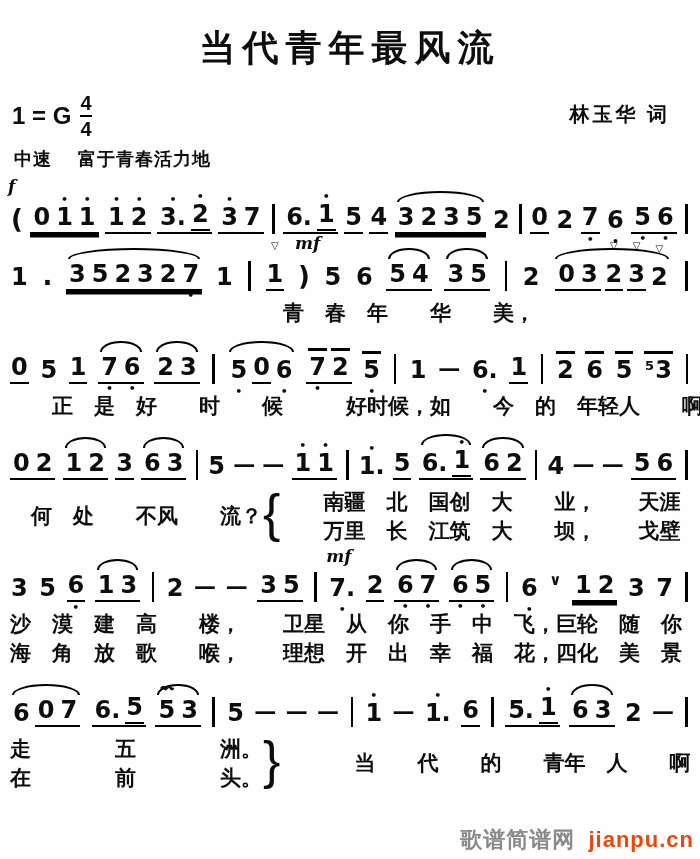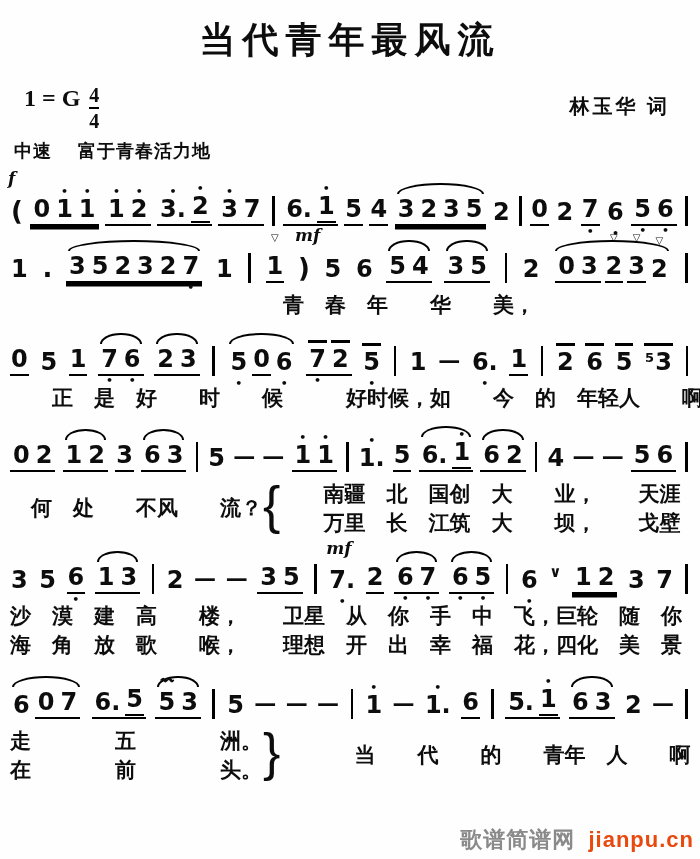--- a/index.html
+++ b/index.html
@@ -3,25 +3,25 @@
 <meta charset="utf-8">
 <style>
   html,body{margin:0;padding:0;}
   body{
     width:700px;height:859px;overflow:hidden;position:relative;
     background:#fefefe;color:#0d0d0d;
     font-family:"Liberation Sans", sans-serif;
   }
   .title{
     text-align:center;font-size:36px;font-weight:900;letter-spacing:7px;
-    margin:0;padding-top:16px;
+    margin:0;padding-top:24px;
   }
   .meta{position:relative;height:58px;margin-top:16px;}
-  .keysig{position:absolute;left:24px;top:4px;display:flex;
-    font-size:24px;font-weight:700;font-family:Liberation Serif, serif;}
+  .keysig{position:absolute;left:12px;top:4px;display:flex;align-items:center;
+    font-size:24px;font-weight:700;font-family:Liberation Sans, sans-serif;}
   .frac{display:inline-flex;flex-direction:column;align-items:center;margin-left:9px;
     font-size:20px;line-height:1;font-weight:800;}
   .frac .bot{border-top:2.5px solid #000;padding-top:2px;margin-top:2px;}
   .credit{position:absolute;right:30px;top:12px;font-size:20px;font-weight:700;letter-spacing:3px;margin-left:28px;}
   .tempo{margin:0 0 12px 14px;font-size:18px;font-weight:800;letter-spacing:1px;}
   .tempo .expr{margin-left:20px;}
 
   .score{padding:0 2px;}
   .system{margin-top:27px;}
   .system:first-child{margin-top:30px;}

